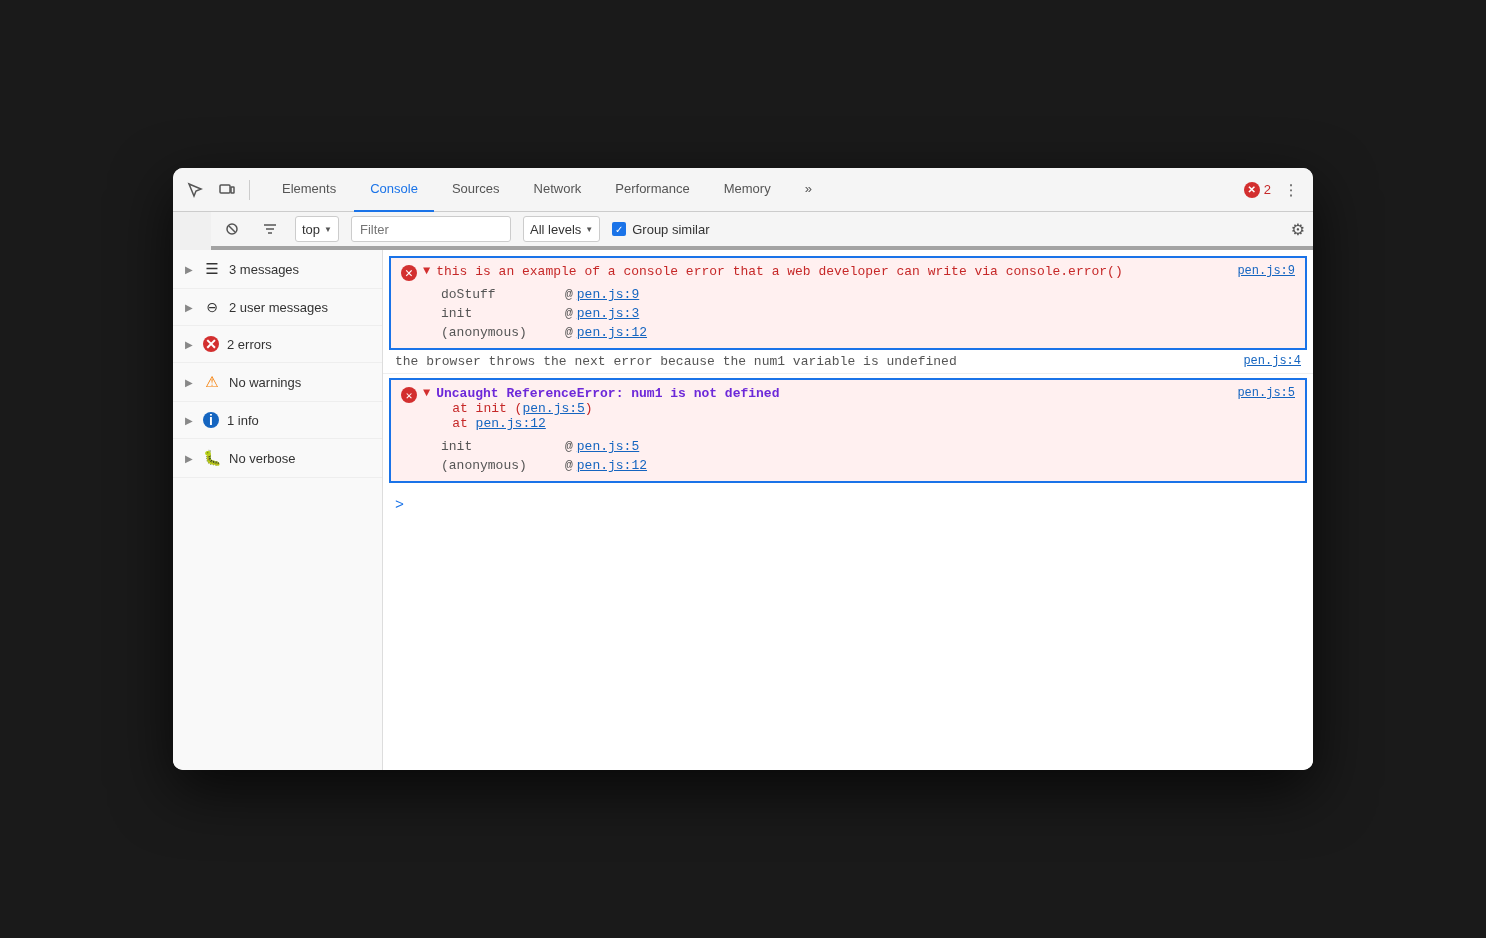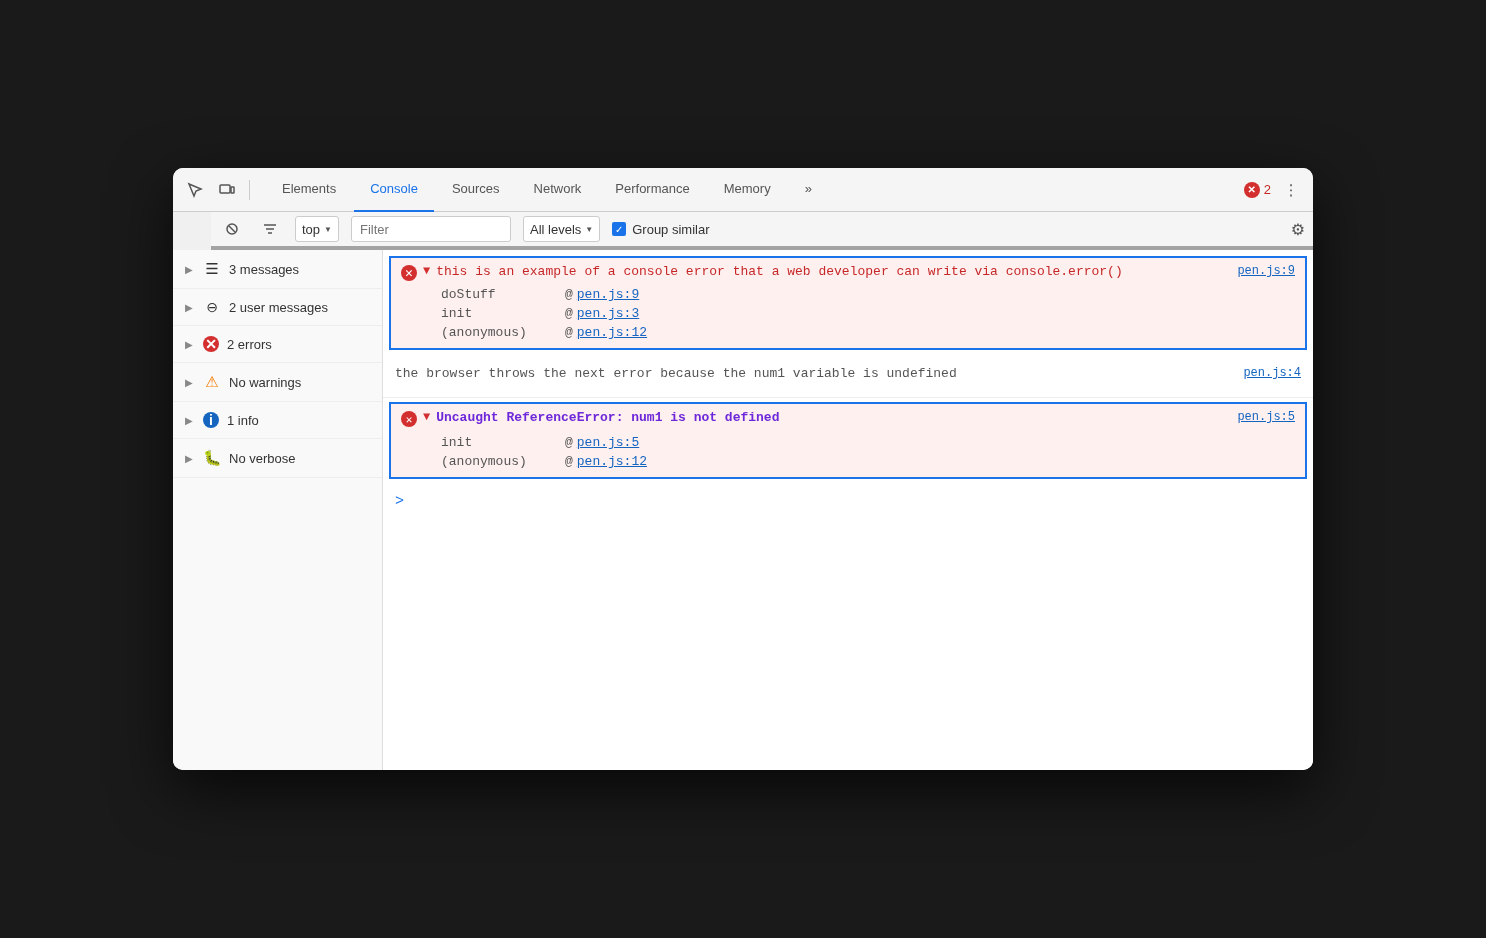--- a/index.html
+++ b/index.html
@@ -454,31 +454,35 @@
             <a class="console-link">pen.js:3</a>
           </div>
           <div class="stack-line">
             <span class="stack-fn">(anonymous)</span>
             <span class="at-sign">@</span>
             <a class="console-link">pen.js:12</a>
           </div>
         </div>
       </div>
 
-      <div style="padding: 16px 12px; display:flex; gap:6px; align-items:flex-start; border-bottom:1px solid #eee;">
+      <div style="padding: 4px 12px; display:flex; gap:6px; align-items:flex-start; border-bottom:1px solid #eee;">
         <span style="flex:1; font-family:'Courier New',monospace; font-size:13px; color:#555;">the browser throws the next error because the num1 variable is undefined</span>
         <span class="file-ref">pen.js:4</span>
       </div>
 
       <div style="background:#fff0f0; border: 2px solid #1a73e8; margin: 4px 6px 6px 6px; padding: 6px 10px;">
         <div style="display:flex; align-items:flex-start; gap:6px;">
           <span style="background:#d32f2f;color:white;border-radius:50%;width:16px;height:16px;display:inline-flex;align-items:center;justify-content:center;flex-shrink:0;margin-top:1px;font-size:11px;font-weight:bold;">✕</span>
           <span style="color:#d32f2f;font-size:12px;flex-shrink:0;cursor:pointer;">▼</span>
           <div style="flex:1;">
             <div style="color:#6d28d9;font-family:'Courier New',monospace;font-size:13px;font-weight:bold;">Uncaught ReferenceError: num1 is not defined</div>
+            <div style="color:#c62828;font-family:'Courier New',monospace;font-size:13px;padding-left:16px;">
+              at init (<a class="console-link" style="color:#1565c0;">pen.js:5</a>)<br>
+              at <a class="console-link" style="color:#1565c0;">pen.js:12</a>
+            </div>
           </div>
           <span class="file-ref">pen.js:5</span>
         </div>
         <div style="margin-top:6px;">
           <div class="stack-line">
             <span class="stack-fn">init</span>
             <span class="at-sign">@</span>
             <a class="console-link">pen.js:5</a>
           </div>
           <div class="stack-line">

